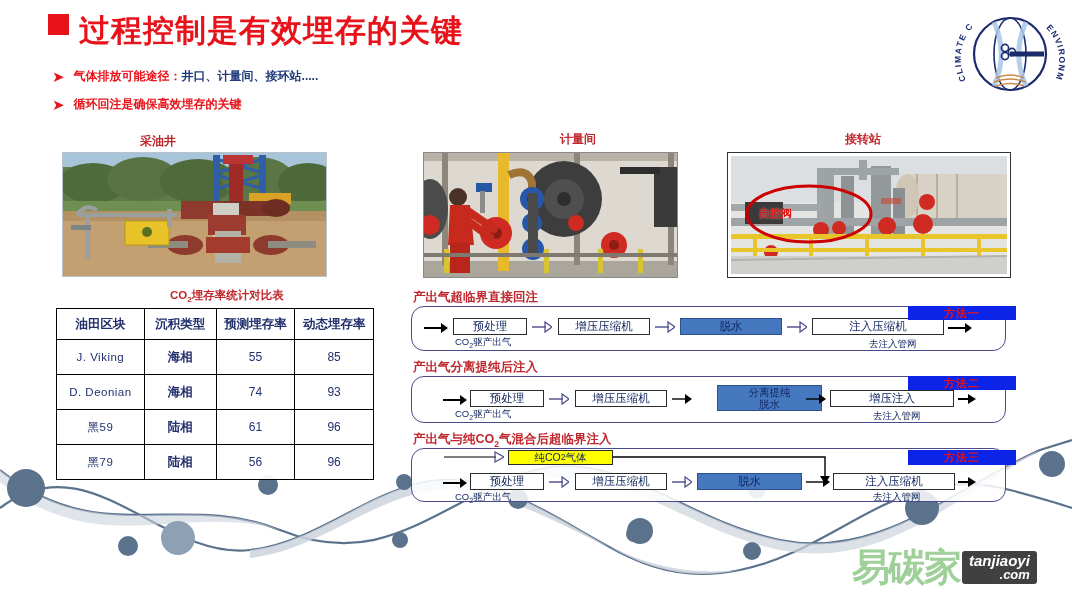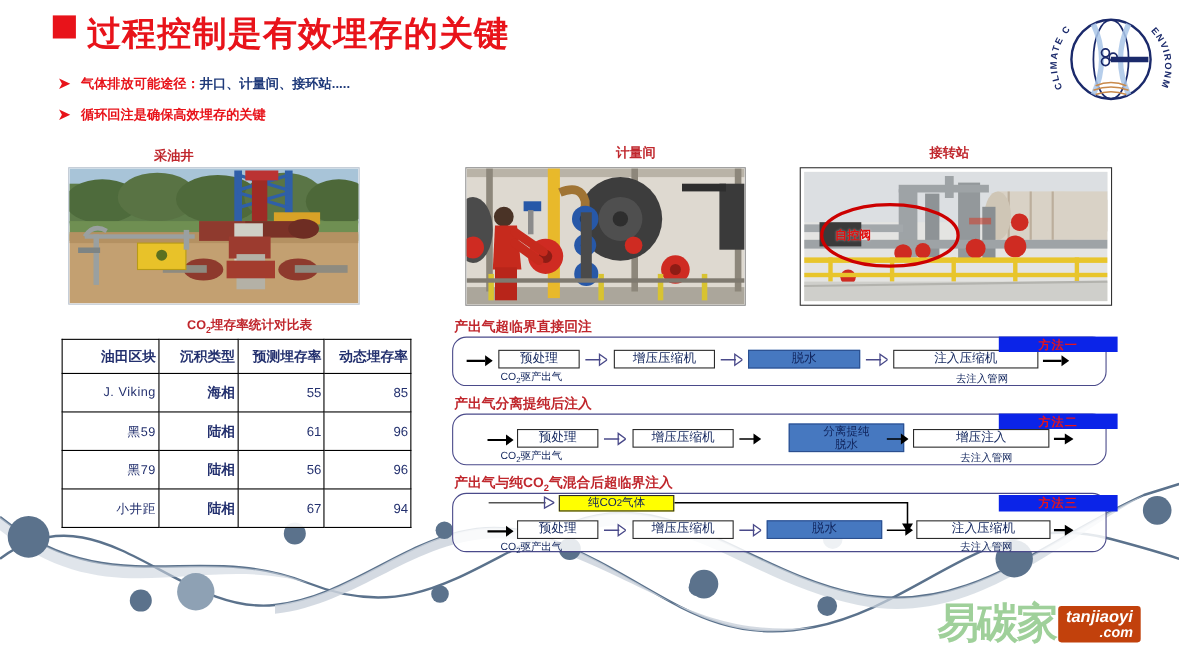--- a/index.html
+++ b/index.html
@@ -36,21 +36,21 @@
   .photo { position:absolute; overflow:hidden; z-index:4; }
   #photo1 { left:62px; top:152px; width:265px; height:125px; border:1px solid #b9c3cf; }
   #photo2 { left:423px; top:152px; width:255px; height:126px; border:1px solid #8a8a8a;}
   #photo3 { left:727px; top:152px; width:284px; height:126px; border:1px solid #333; background:#fff; padding:3px;}
   #photo3 .inner { position:relative; width:100%; height:100%; overflow:hidden; }
 
   
   #table-title { position:absolute; left:170px; top:288px; font-size:11.5px; font-weight:bold; color:#c0272d; z-index:6;}
   #table-title sub { font-size:8px; }
   #data-table { position:absolute; left:56px; top:308px; width:318px; border-collapse:collapse; background:rgba(255,255,255,0.93); z-index:6;}
-  #data-table td, #data-table th { border:1px solid #000; text-align:right; color:#23306e; font-size:12px; height:35px; padding:0 2px; font-weight:normal;}
+  #data-table td, #data-table th { border:1px solid #000; text-align:center; color:#23306e; font-size:12px; height:35px; padding:0 2px; font-weight:normal;}
   #data-table thead th { font-weight:bold; font-size:12.5px; height:31px;}
   #data-table td.c0 { width:88px; font-size:11.5px; letter-spacing:0.5px;}
   #data-table td.c1 { width:72px; font-weight:bold; font-size:12.5px;}
   #data-table td.c2, #data-table td.c3 { width:79px; }
 
   
   .flow-title { position:absolute; font-size:12.5px; font-weight:bold; color:#c0272d; z-index:6; white-space:nowrap;}
   .flow-title sub { font-size:8.5px; }
   #ft1 { left:413px; top:289px; }
   #ft2 { left:413px; top:359px; }
@@ -76,21 +76,21 @@
   .small-lab { position:absolute; font-size:9.5px; color:#10245c; z-index:8; white-space:nowrap;}
   .small-lab sub { font-size:7px; }
   .arrow-svg { position:absolute; z-index:7; }
 
   
   #logo { position:absolute; right:6px; top:2px; width:112px; height:112px; z-index:8;}
 
   
   #watermark { position:absolute; left:852px; top:548px; z-index:10; display:flex; align-items:center; }
   #wm-cn { font-size:38px; font-weight:bold; line-height:1; letter-spacing:-2px; }
-  #wm-box { background:#c2410c; border-radius:3px; padding:2px 7px 3px 7px; margin-left:2px; color:#fff;
+  #wm-box { background:#404040; border-radius:3px; padding:2px 7px 3px 7px; margin-left:2px; color:#fff;
             font-style:italic; line-height:1.0; }
   #wm-box .l1 { font-size:15px; font-weight:bold; display:block; }
   #wm-box .l2 { font-size:13px; font-weight:bold; display:block; text-align:right;}
 </style>
 </head>
 <body>
 
 <div id="slide">
 
   <svg id="deco" viewBox="0 0 1072 171" preserveAspectRatio="none">
@@ -297,36 +297,36 @@
       </tr>
     </thead>
     <tbody>
       <tr>
         <td class="c0">J. Viking</td>
         <td class="c1">海相</td>
         <td class="c2">55</td>
         <td class="c3">85</td>
       </tr>
       <tr>
+        <td class="c0">D. Deonian</td>
+        <td class="c1">海相</td>
+        <td class="c2">74</td>
+        <td class="c3">93</td>
+      </tr>
+      <tr>
         <td class="c0">黑59</td>
         <td class="c1">陆相</td>
         <td class="c2">61</td>
         <td class="c3">96</td>
       </tr>
       <tr>
         <td class="c0">黑79</td>
         <td class="c1">陆相</td>
         <td class="c2">56</td>
         <td class="c3">96</td>
-      </tr>
-      <tr>
-        <td class="c0">小井距</td>
-        <td class="c1">陆相</td>
-        <td class="c2">67</td>
-        <td class="c3">94</td>
       </tr>
     </tbody>
   </table>
 
   <div class="flow-title" id="ft1">产出气超临界直接回注</div>
   <div class="flow-box" id="fb1"></div>
 
   <svg class="arrow-svg" style="left:424px; top:320px;" width="24" height="16">
     <line x1="0" y1="8" x2="17" y2="8" stroke="#000" stroke-width="2"></line>
       <polygon points="17,3 24,8 17,13" fill="#000"></polygon>

